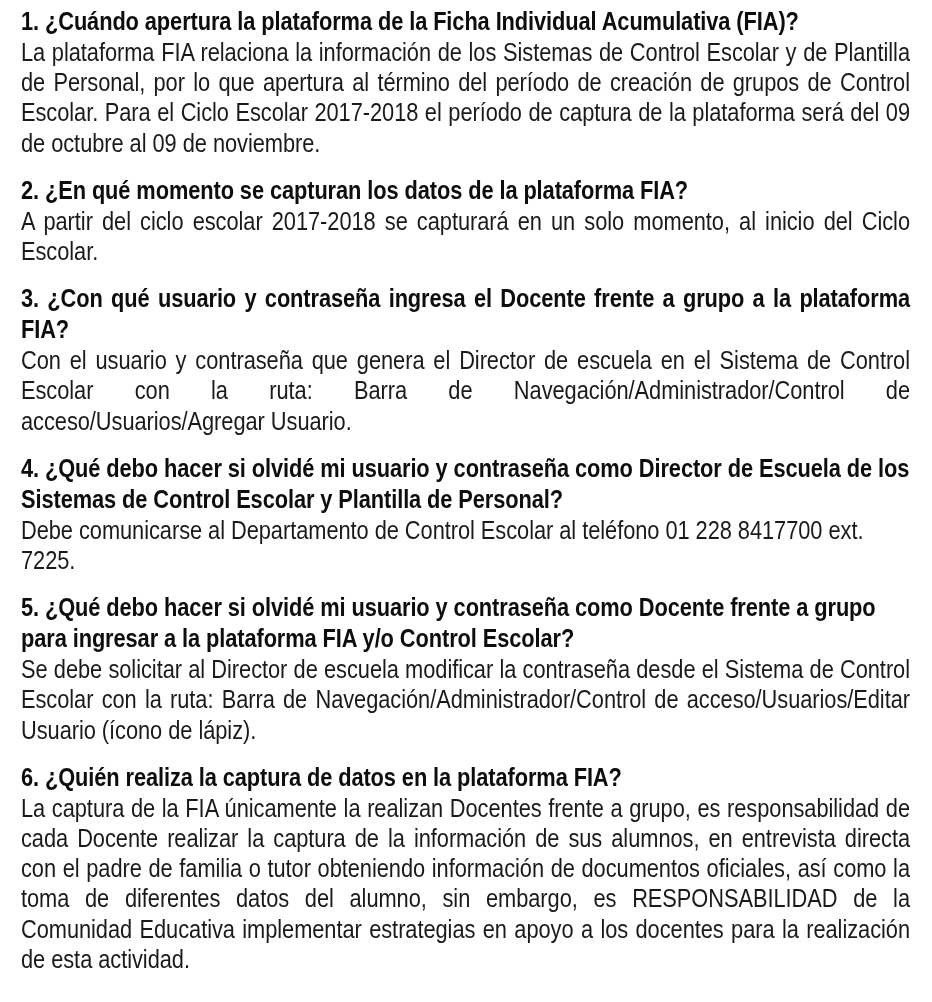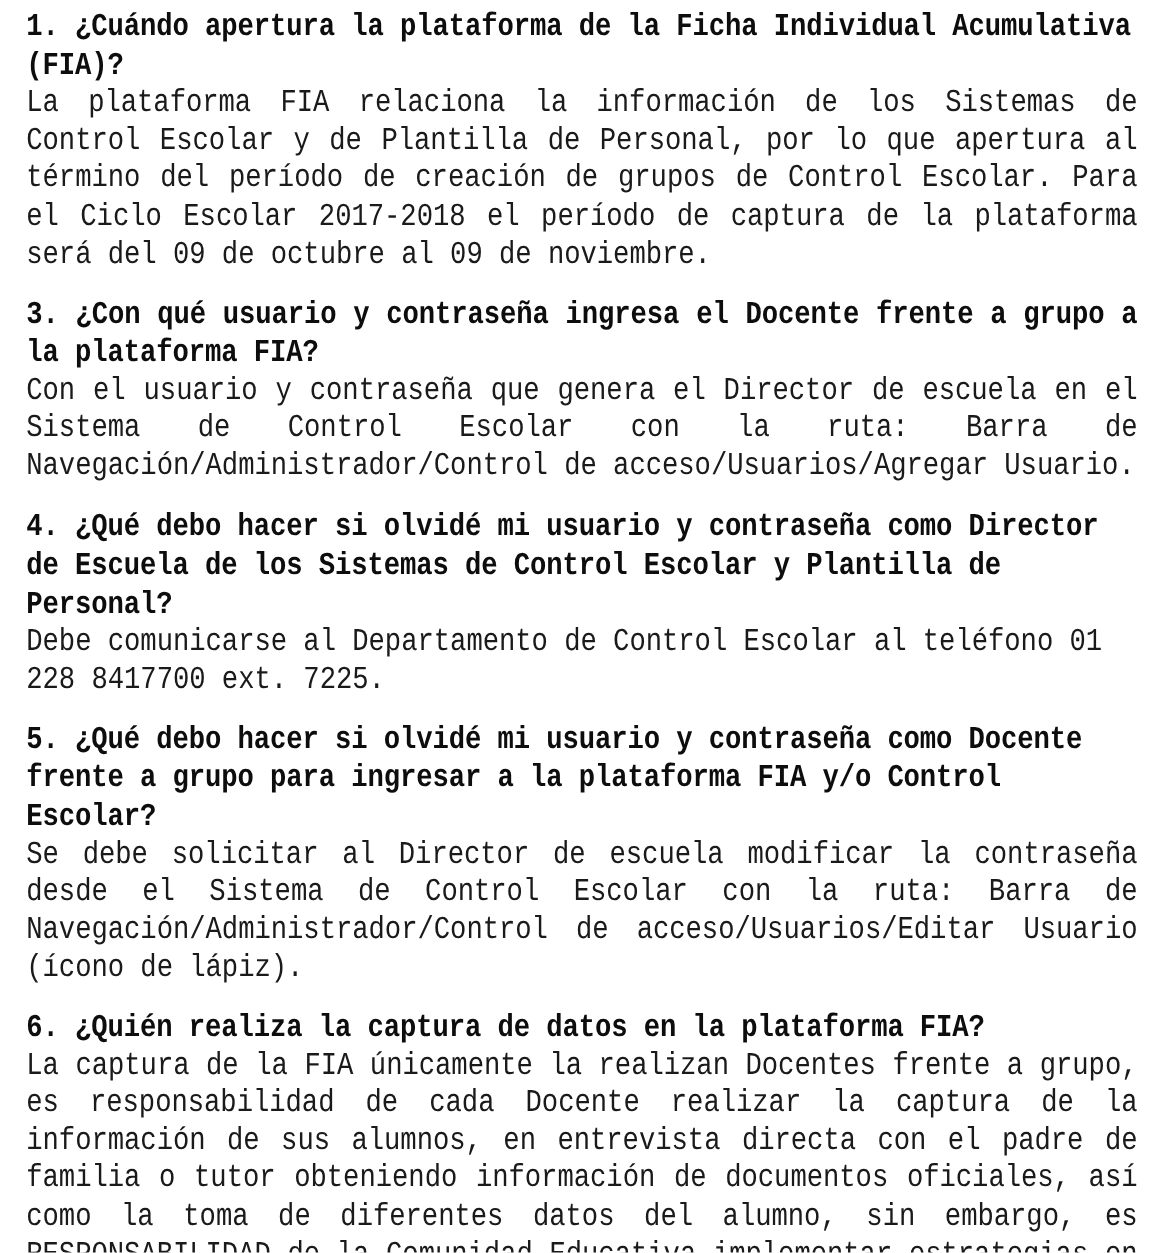--- a/index.html
+++ b/index.html
@@ -16,21 +16,20 @@
     color: #101010;
     -webkit-font-smoothing: antialiased;
   }
 
   #doc {
     box-sizing: border-box;
     width: 932px;
     height: 1002px;
     padding: 6px 22px 0 21px;
     background: #ffffff;
-    font-family: Liberation Mono, monospace;
   }
 
   
   .faq-block {
     margin: 0 0 17px 0;
   }
   .faq-block:last-child { margin-bottom: 16px; }
 
   .q-heading,
   .q-body {
@@ -65,20 +64,24 @@
 </head>
 <body>
 
 <div id="doc">
 
   <section class="faq-block">
     <p class="q-heading align-left">1. ¿Cuándo apertura la plataforma de la Ficha Individual Acumulativa (FIA)?</p>
     <p class="q-body align-justify">La plataforma FIA relaciona la información de los Sistemas de Control Escolar y de Plantilla de Personal, por lo que apertura al término del período de creación de grupos de Control Escolar. Para el Ciclo Escolar 2017-2018 el período de captura de la plataforma será del 09 de octubre al 09 de noviembre.</p>
   </section>
 
+  <section class="faq-block">
+    <p class="q-heading align-left">2. ¿En qué momento se capturan los datos de la plataforma FIA?</p>
+    <p class="q-body align-justify">A partir del ciclo escolar 2017-2018 se capturará en un solo momento, al inicio del Ciclo Escolar.</p>
+  </section>
 
   <section class="faq-block">
     <p class="q-heading align-justify">3. ¿Con qué usuario y contraseña ingresa el Docente frente a grupo a la plataforma FIA?</p>
     <p class="q-body align-justify">Con el usuario y contraseña que genera el Director de escuela en el Sistema de Control Escolar con la ruta: Barra de Navegación/Administrador/Control de acceso/Usuarios/Agregar Usuario.</p>
   </section>
 
   <section class="faq-block">
     <p class="q-heading align-left">4. ¿Qué debo hacer si olvidé mi usuario y contraseña como Director de Escuela de los Sistemas de Control Escolar y Plantilla de Personal?</p>
     <p class="q-body align-left">Debe comunicarse al Departamento de Control Escolar al teléfono 01 228 8417700 ext. 7225.</p>
   </section>

